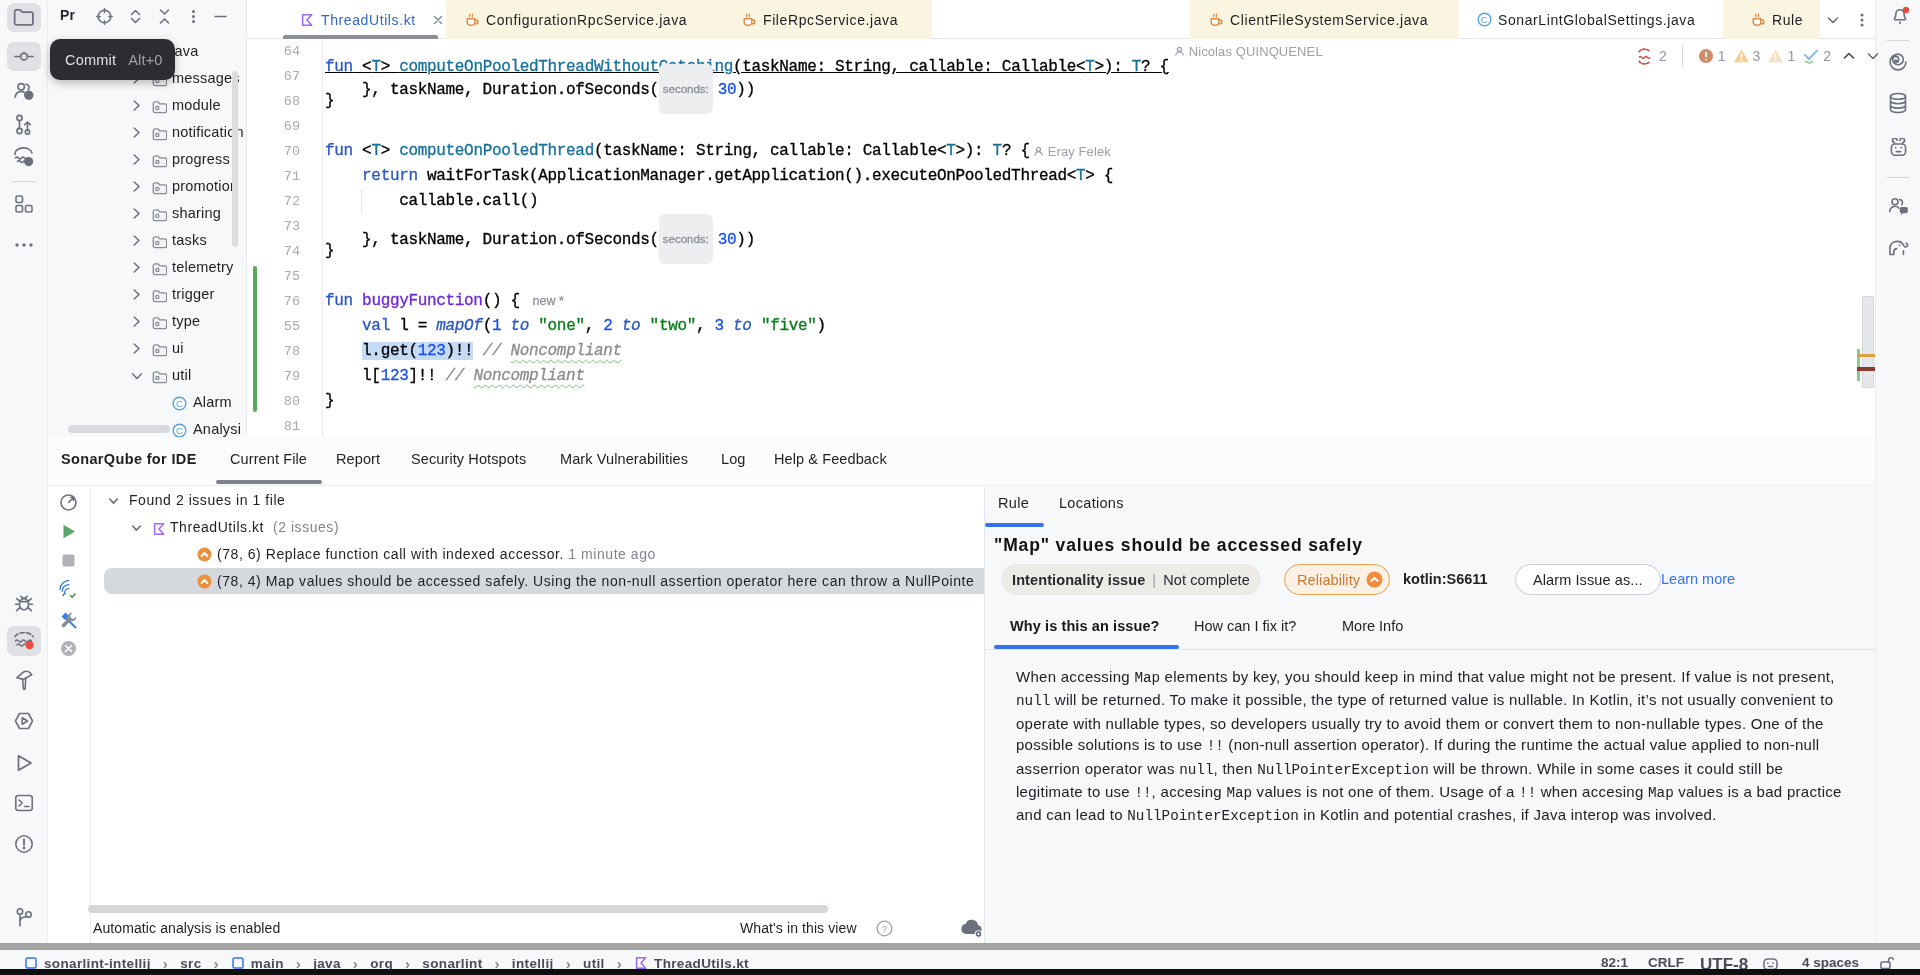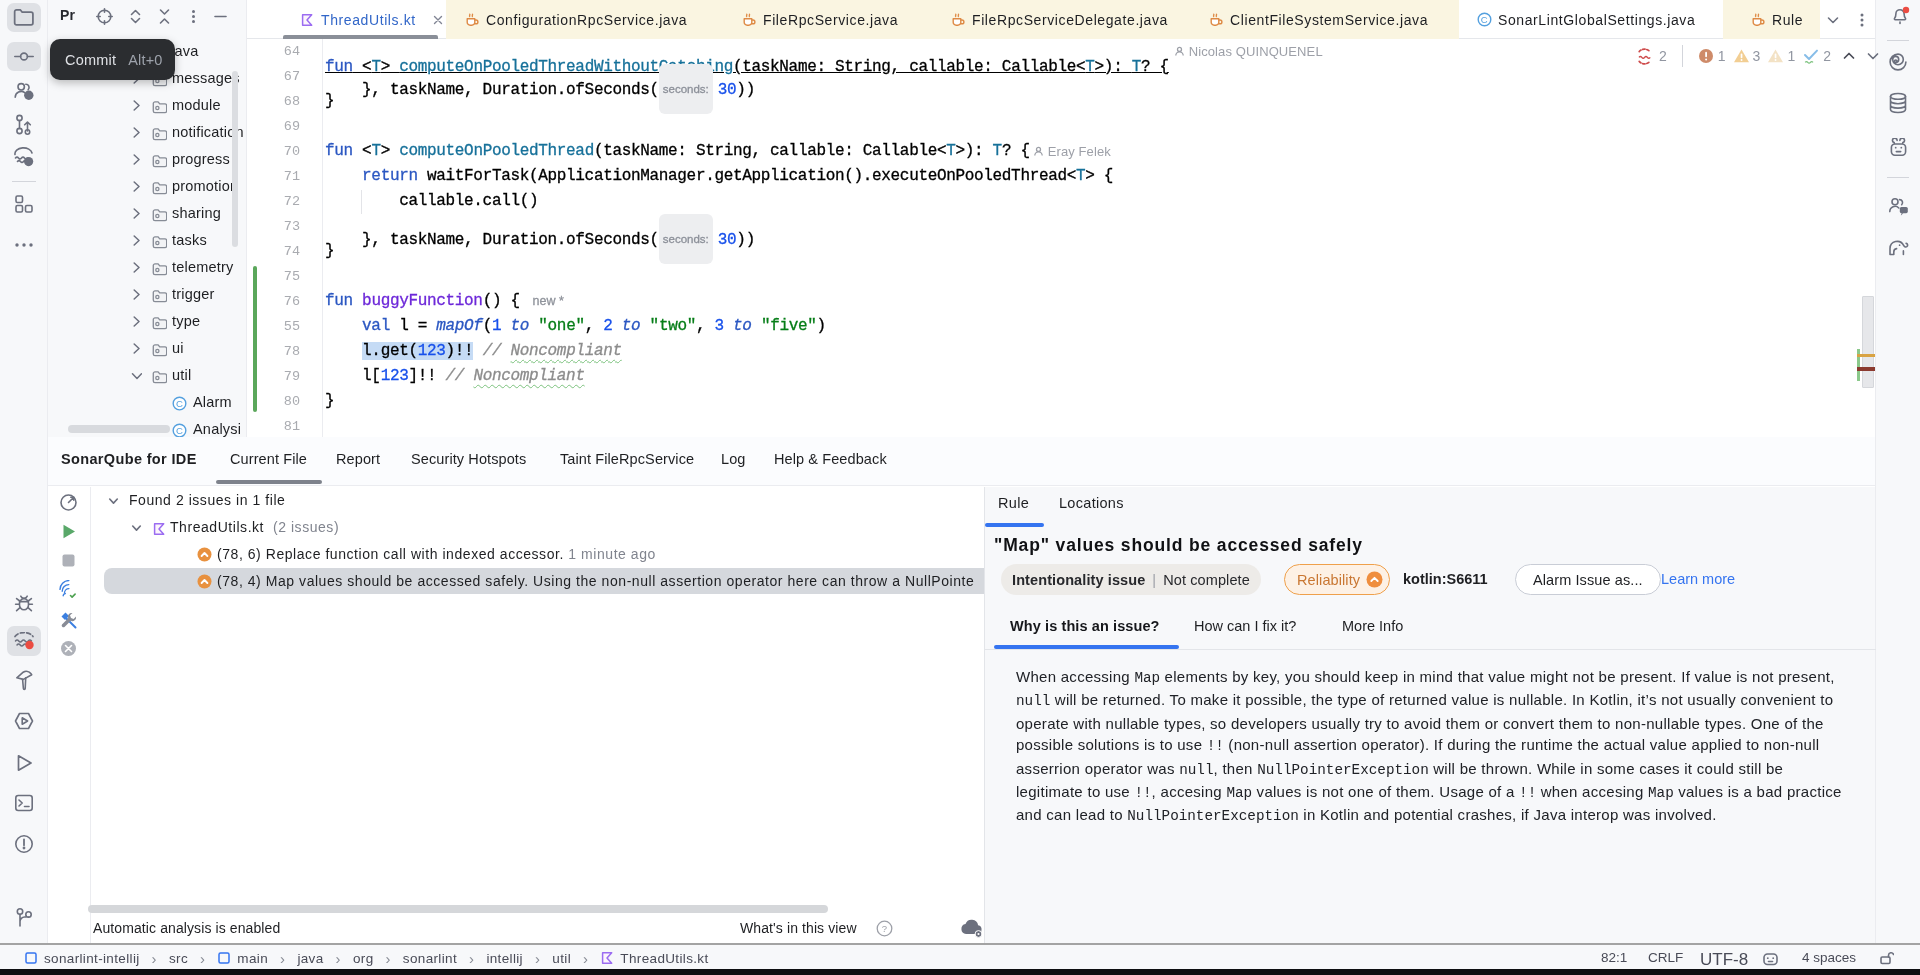--- a/index.html
+++ b/index.html
@@ -85,26 +85,20 @@
           <use href="#javacup"></use>
         </svg>
         <span>ConfigurationRpcService.java</span>
       </div>
     <div class="abs tab tabyellow" style="left:476px; width:209px;">
         <svg width="15" height="15" viewBox="0 0 15 15" style="margin-right:7px; flex:0 0 15px;">
           <use href="#javacup"></use>
         </svg>
         <span>FileRpcService.java</span>
       </div>
-    <div class="abs tab tabyellow" style="left:685px; width:258px;">
-        <svg width="15" height="15" viewBox="0 0 15 15" style="margin-right:7px; flex:0 0 15px;">
-          <use href="#javacup"></use>
-        </svg>
-        <span>FileRpcServiceDelegate.java</span>
-      </div>
     <div class="abs tab tabyellow" style="left:943px; width:269px;">
         <svg width="15" height="15" viewBox="0 0 15 15" style="margin-right:7px; flex:0 0 15px;">
           <use href="#javacup"></use>
         </svg>
         <span>ClientFileSystemService.java</span>
       </div>
     <div class="abs tab" style="left:1212px; width:264px;">
       <svg width="15" height="15" viewBox="0 0 15 15" style="margin-right:6px;">
           <circle cx="7.5" cy="7.5" r="6.3" fill="#fff" stroke="#54A0DF" stroke-width="1.4"></circle>
           <text x="7.5" y="10.9" font-size="9.5" font-family="Liberation Sans" fill="#54A0DF" text-anchor="middle">C</text>
@@ -461,21 +455,21 @@
   </div>
 
   <div class="abs" id="toolwin" style="left:48px; top:437px; width:1827px; height:506px; background:#fff;">
 
     <div class="abs" style="left:0; top:0; width:1827px; height:49px; background:#FBFCFE; border-bottom:1px solid #EBECF0;"></div>
     <div class="abs" style="left:13px; top:14px; font-size:14.5px; font-weight:bold; color:#1E1F22; letter-spacing:0.35px;">SonarQube for IDE</div>
     <div class="abs twtab" style="left:182px;">Current File</div>
     <div class="abs" style="left:168px; top:43px; width:106px; height:4px; background:#7E828C; border-radius:2px;"></div>
     <div class="abs twtab" style="left:288px;">Report</div>
     <div class="abs twtab" style="left:363px;">Security Hotspots</div>
-    <div class="abs twtab" style="left:512px;">Taint FileRpcService</div>
+    <div class="abs twtab" style="left:512px;">Mark Vulnerabilities</div>
     <div class="abs twtab" style="left:673px;">Log</div>
     <div class="abs twtab" style="left:726px;">Help &amp; Feedback</div>
 
     <div class="abs" style="left:42px; top:50px; width:1px; height:456px; background:#EBECF0;"></div>
     <svg class="abs ico" style="left:11px; top:56px;" width="19" height="19" viewBox="0 0 19 19" stroke-width="1.5">
         <circle cx="9.5" cy="9.5" r="7.5"></circle>
         <path d="M9.5 9.5 L14.8 4.2 M14.8 4.2 v3 M14.8 4.2 h-3"></path>
       </svg>
     <svg class="abs" style="left:13px; top:86px;" width="16" height="17" viewBox="0 0 16 17">
         <path d="M2.5 1.8 L14 8.5 L2.5 15.2 Z" fill="#59A869"></path>
@@ -569,21 +563,21 @@
         <span class="dcode">null</span> will be returned. To make it possible, the type of returned value is nullable. In Kotlin, it’s not usually convenient to<br>
         operate with nullable types, so developers usually try to avoid them or convert them to non-nullable types. One of the<br>
         possible solutions is to use <span class="dcode">!!</span> (non-null assertion operator). If during the runtime the actual value applied to non-null<br>
         asserrion operator was <span class="dcode">null</span>, then <span class="dcode">NullPointerException</span> will be thrown. While in some cases it could still be<br>
         legitimate to use <span class="dcode">!!</span>, accesing <span class="dcode">Map</span> values is not one of them. Usage of a <span class="dcode">!!</span> when accesing <span class="dcode">Map</span> values is a bad practice<br>
         and can lead to <span class="dcode">NullPointerException</span> in Kotlin and potential crashes, if Java interop was involved.
       </div>
     </div>
   </div>
 
-  <div class="abs" id="statusbar" style="left:0; top:943px; width:1920px; height:26px; background:#F7F8FA; border-top:2px solid #a3a3a3;">
+  <div class="abs" id="statusbar" style="left:0; top:943px; width:1920px; height:26px; background:#F7F8FA; border-top:7px solid #a3a3a3;font-weight:bold;">
     <div style="position:absolute; left:24px; top:0; height:26px; display:flex; align-items:center; font-size:13.5px; color:#494B57; letter-spacing:0.35px; white-space:nowrap;">
       <svg width="14" height="14" viewBox="0 0 14 14" style="margin-right:6px;">
           <use href="#modico"></use>
         </svg>
       <span>sonarlint-intellij</span>
         <span class="bcsep">›</span>
       <span>src</span>
         <span class="bcsep">›</span>
       <svg width="14" height="14" viewBox="0 0 14 14" style="margin-right:6px;">
           <use href="#modico"></use>

